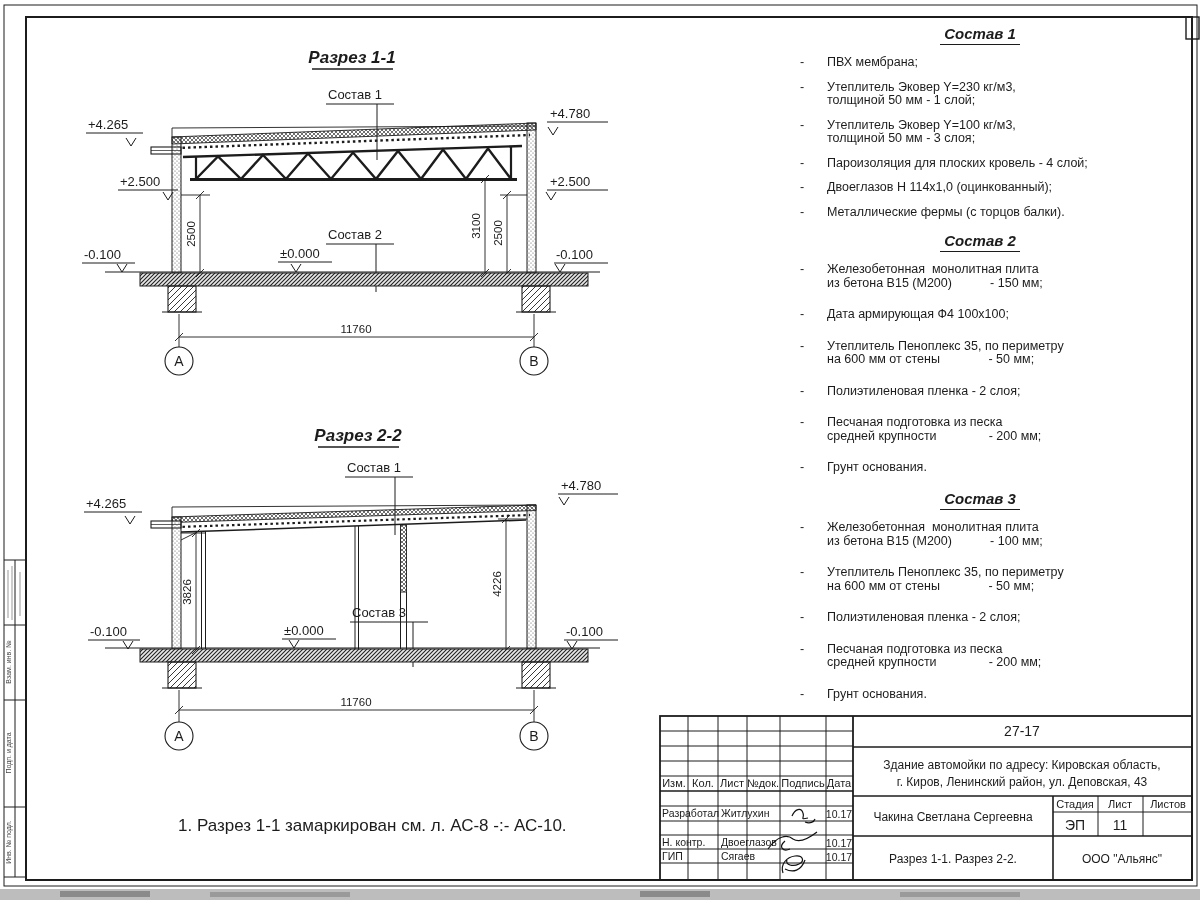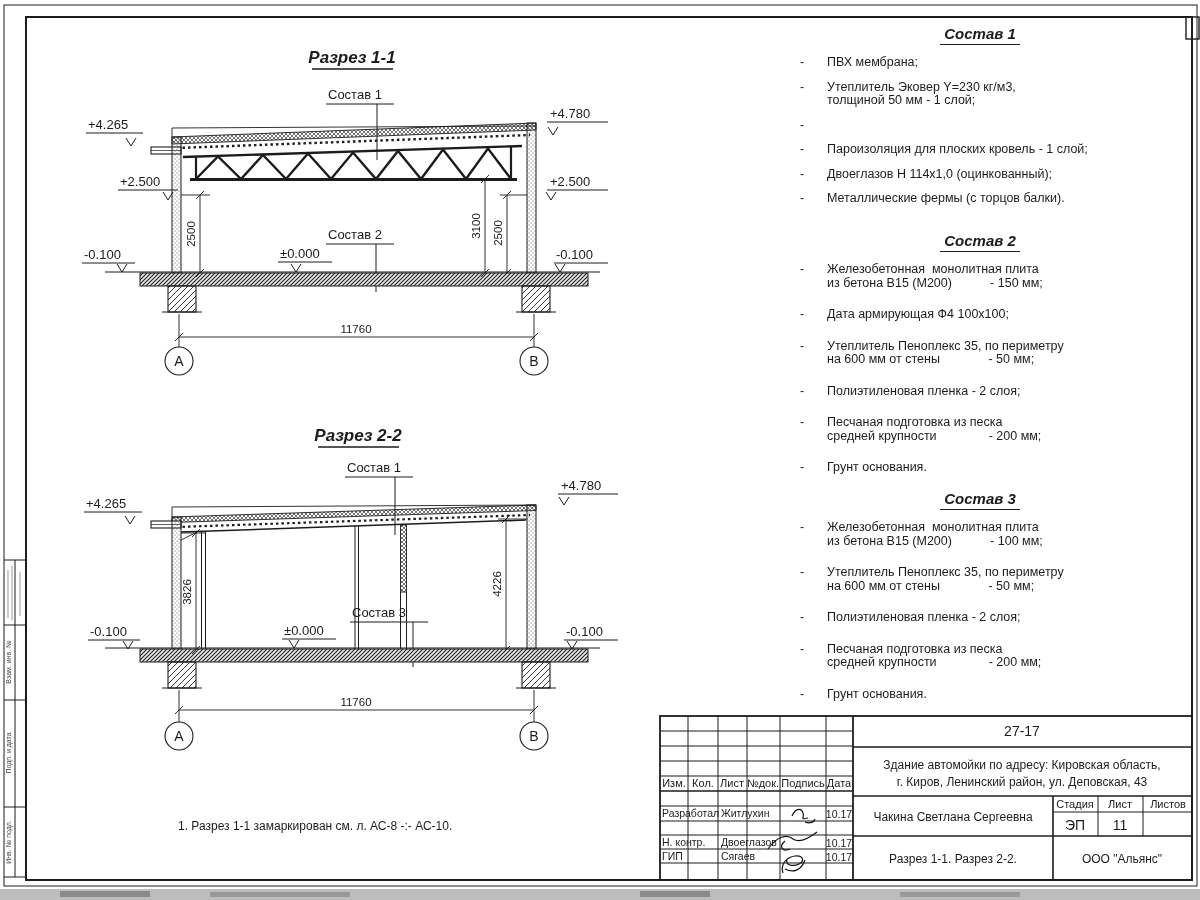--- a/index.html
+++ b/index.html
@@ -19,21 +19,21 @@
   .t-strip{font-size:7px;fill:#444;}
   .mid{text-anchor:middle;}
   .comp{position:absolute;width:360px;}
   .comp-title{font-size:15px;font-weight:bold;font-style:italic;text-align:center;margin-bottom:14px;}
   .comp-title span{border-bottom:1.4px solid #1c1c1c;padding:0 4px 2px 4px;}
   .comp-item{display:flex;font-size:12.5px;line-height:13.5px;}
   .comp-item .dash{width:27px;flex:none;}
   .comp-item .txt{white-space:pre-wrap;}
   .gap11 .comp-item{margin-bottom:11px;}
   .gap18 .comp-item{margin-bottom:18px;}
-  #notes{position:absolute;left:178px;top:818px;font-size:12px;line-height:16.5px;}
+  #notes{position:absolute;left:178px;top:818px;font-size:17px;line-height:16.5px;}
 </style>
 </head>
 <body>
 
 <div id="sheet">
 
 <svg width="1200" height="900" viewBox="0 0 1200 900">
   <defs>
     <pattern id="pIns" width="4" height="4" patternUnits="userSpaceOnUse">
       <path d="M0,4 L4,0 M0,0 L4,4" stroke="#333" stroke-width="0.7"></path>
@@ -343,24 +343,26 @@
         <span class="dash">-</span>
         <span class="txt">ПВХ мембрана;</span>
       </div>
   <div class="comp-item">
         <span class="dash">-</span>
         <span class="txt">Утеплитель Эковер Y=230 кг/м3,
 толщиной 50 мм - 1 слой;</span>
       </div>
   <div class="comp-item">
         <span class="dash">-</span>
-      </div>
-  <div class="comp-item">
-        <span class="dash">-</span>
-        <span class="txt">Пароизоляция для плоских кровель - 1 слой;</span>
+        <span class="txt">Утеплитель Эковер Y=100 кг/м3,
+толщиной 50 мм - 3 слоя;</span>
+      </div>
+  <div class="comp-item">
+        <span class="dash">-</span>
+        <span class="txt">Пароизоляция для плоских кровель - 4 слой;</span>
       </div>
   <div class="comp-item">
         <span class="dash">-</span>
         <span class="txt">Двоеглазов Н 114х1,0 (оцинкованный);</span>
       </div>
   <div class="comp-item">
         <span class="dash">-</span>
         <span class="txt">Металлические фермы (с торцов балки).</span>
       </div>
 </div>

